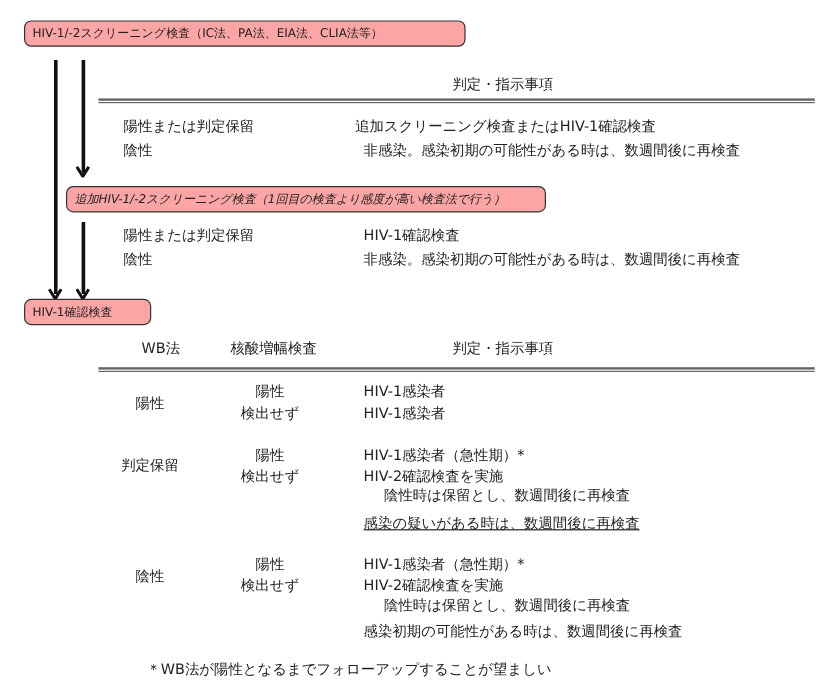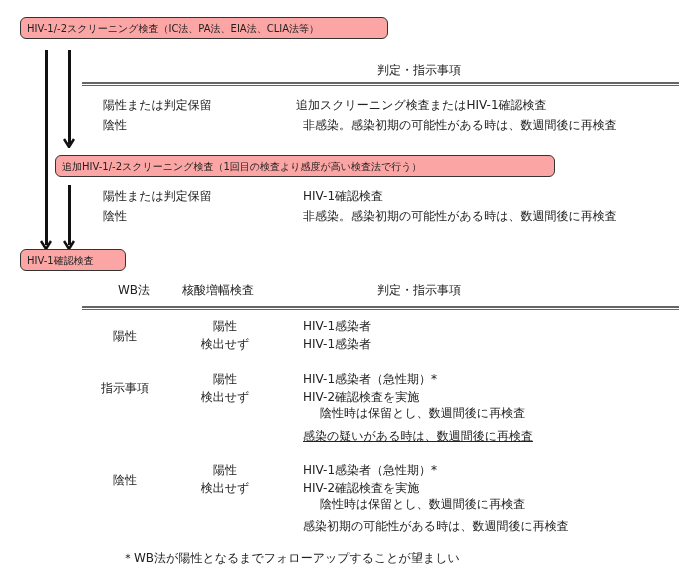--- a/index.html
+++ b/index.html
@@ -33,41 +33,41 @@
     <path d="M1 1 L6 9 L11 1" stroke="#111" stroke-width="2.5" fill="none"></path>
   </svg>
 
 <div class="abs" style="left:377px; top:62px;">判定・指示事項</div>
 <div class="dbl" style="left:82px; top:82px; width:597px;"></div>
 <div class="abs" style="left:103px; top:97px;">陽性または判定保留</div>
 <div class="abs" style="left:296px; top:97px;">追加スクリーニング検査またはHIV-1確認検査</div>
 <div class="abs" style="left:103px; top:117px;">陰性</div>
 <div class="abs" style="left:303px; top:117px;">非感染。感染初期の可能性がある時は、数週間後に再検査</div>
 
-<div class="box" style="left:55px; top:155px; width:500px;">追加HIV-1/-2スクリーニング検査（1回目の検査より感度が高い検査法で行う）</div>
+<div class="box" style="left:55px; top:155px; width:400px;font-style:italic;">追加HIV-1/-2スクリーニング検査（1回目の検査より感度が高い検査法で行う）</div>
 
 <div class="abs" style="left:103px; top:188px;">陽性または判定保留</div>
 <div class="abs" style="left:303px; top:188px;">HIV-1確認検査</div>
 <div class="abs" style="left:103px; top:208px;">陰性</div>
 <div class="abs" style="left:303px; top:208px;">非感染。感染初期の可能性がある時は、数週間後に再検査</div>
 
 <div class="box" style="left:20px; top:249px; width:106px;">HIV-1確認検査</div>
 
 <div class="abs" style="left:118px; top:282px;">WB法</div>
-<div class="abs" style="left:182px; top:282px;">核酸増幅検査</div>
+<div class="abs" style="left:192px; top:282px;">核酸増幅検査</div>
 <div class="abs" style="left:377px; top:282px;">判定・指示事項</div>
 <div class="dbl" style="left:82px; top:306px; width:597px;"></div>
 
 <div class="abs c" style="left:90px; top:328px; width:70px;">陽性</div>
 <div class="abs c" style="left:190px; top:318px; width:70px;">陽性</div>
 <div class="abs c" style="left:190px; top:336px; width:70px;">検出せず</div>
 <div class="abs" style="left:303px; top:318px;">HIV-1感染者</div>
 <div class="abs" style="left:303px; top:336px;">HIV-1感染者</div>
 
-<div class="abs c" style="left:85px; top:380px; width:80px;">指示事項</div>
+<div class="abs c" style="left:85px; top:380px; width:80px;">判定保留</div>
 <div class="abs c" style="left:190px; top:371px; width:70px;">陽性</div>
 <div class="abs c" style="left:190px; top:389px; width:70px;">検出せず</div>
 <div class="abs" style="left:303px; top:371px;">HIV-1感染者（急性期）*</div>
 <div class="abs" style="left:303px; top:389px;">HIV-2確認検査を実施</div>
 <div class="abs" style="left:320px; top:405px;">陰性時は保留とし、数週間後に再検査</div>
 <div class="abs" style="left:303px; top:428px;text-decoration:underline;">感染の疑いがある時は、数週間後に再検査</div>
 
 <div class="abs c" style="left:85px; top:472px; width:80px;">陰性</div>
 <div class="abs c" style="left:190px; top:462px; width:70px;">陽性</div>
 <div class="abs c" style="left:190px; top:480px; width:70px;">検出せず</div>

